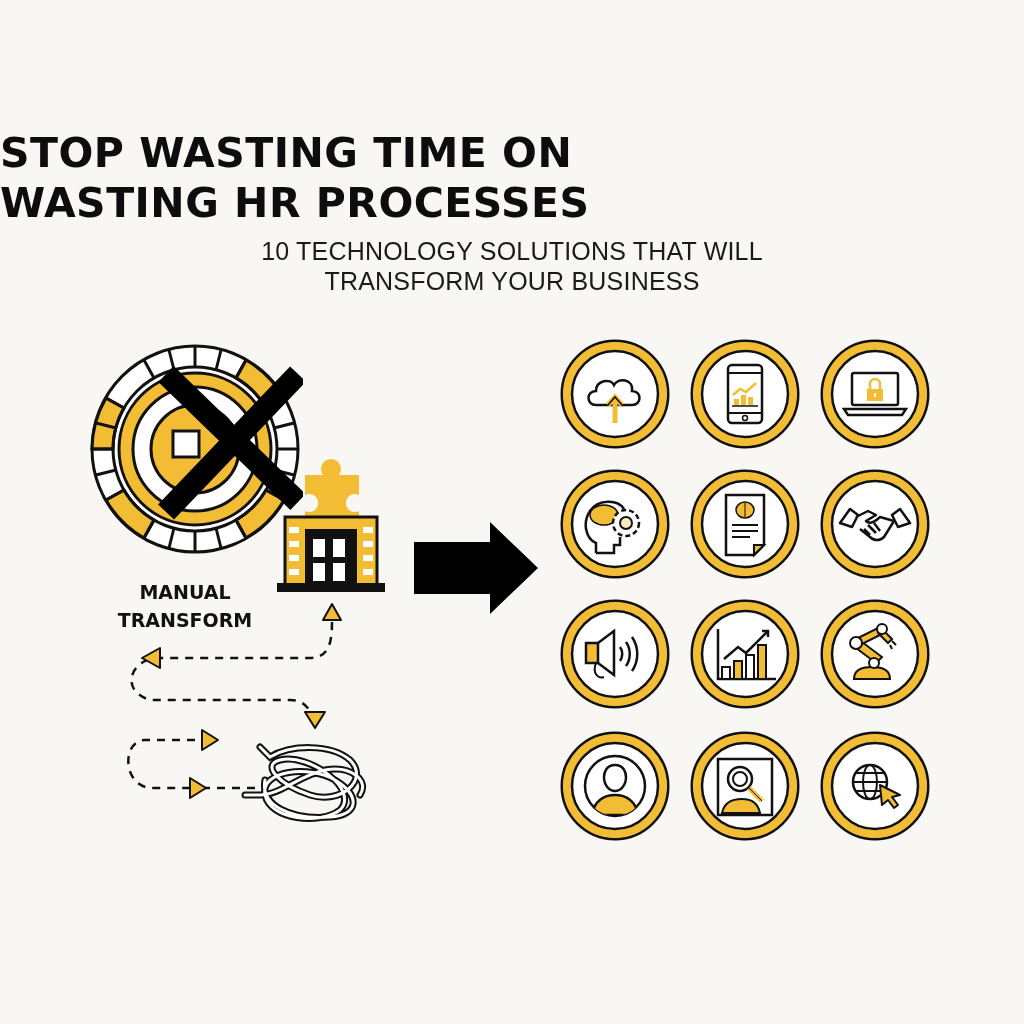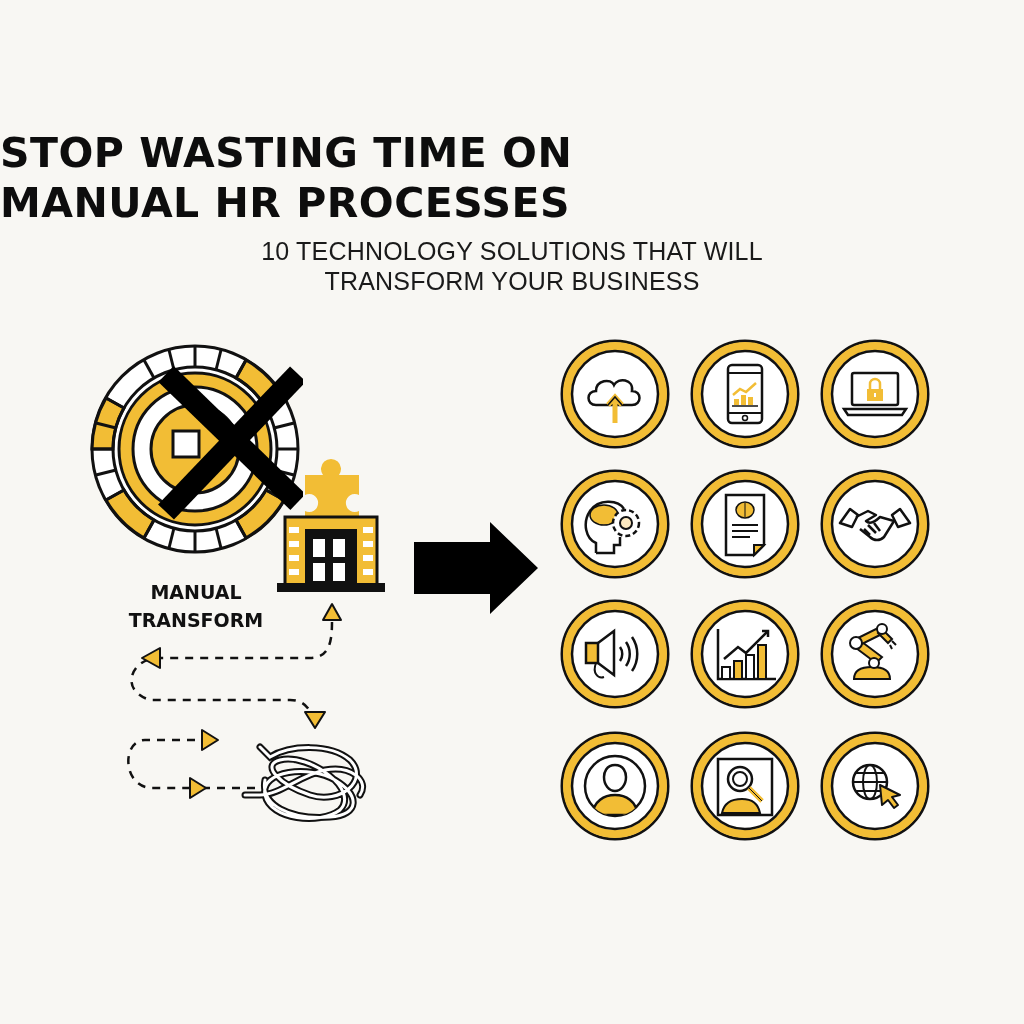--- a/index.html
+++ b/index.html
@@ -13,34 +13,34 @@
     letter-spacing:0.5px; color:#0d0d0d;
   }
   .subtitle {
     position:absolute; left:0; width:1024px; top:236px; text-align:center;
     font-family:"Liberation Sans", sans-serif; font-size:25px; line-height:30px; color:#1a1a1a;
     letter-spacing:0.2px;
   }
   .subtitle .l1 { display:block; }
   .subtitle .l2 { display:block; }
   .manual-label {
-    position:absolute; left:121px; top:578px; width:150px; text-align:center;
+    position:absolute; left:110px; top:578px; width:150px; text-align:center;
     font-family:"DejaVu Sans", sans-serif; font-weight:bold; font-size:19px; line-height:28px; color:#111;
   }
   svg.abs { position:absolute; }
   .grid { position:absolute; left:556px; top:335px; width:380px; height:510px; }
   .icon-cell { position:absolute; width:118px; height:118px; }
   .icon-cell svg { width:118px; height:118px; display:block; }
 </style>
 </head>
 <body>
 
 <div class="title">
   <div>STOP WASTING TIME ON</div>
-  <div>MANUAL HR PROCESSES</div>
+  <div>WASTING HR PROCESSES</div>
 </div>
 <div class="subtitle">
   <span class="l1">10 TECHNOLOGY SOLUTIONS THAT WILL</span>
   <span class="l2">TRANSFORM YOUR BUSINESS</span>
 </div>
 
 <svg class="abs" style="left:88px;top:342px" width="215" height="215" viewBox="0 0 215 215">
   <g transform="translate(107,107)" stroke="#111" stroke-width="3">
     <circle r="103" fill="#fff"></circle>
 

